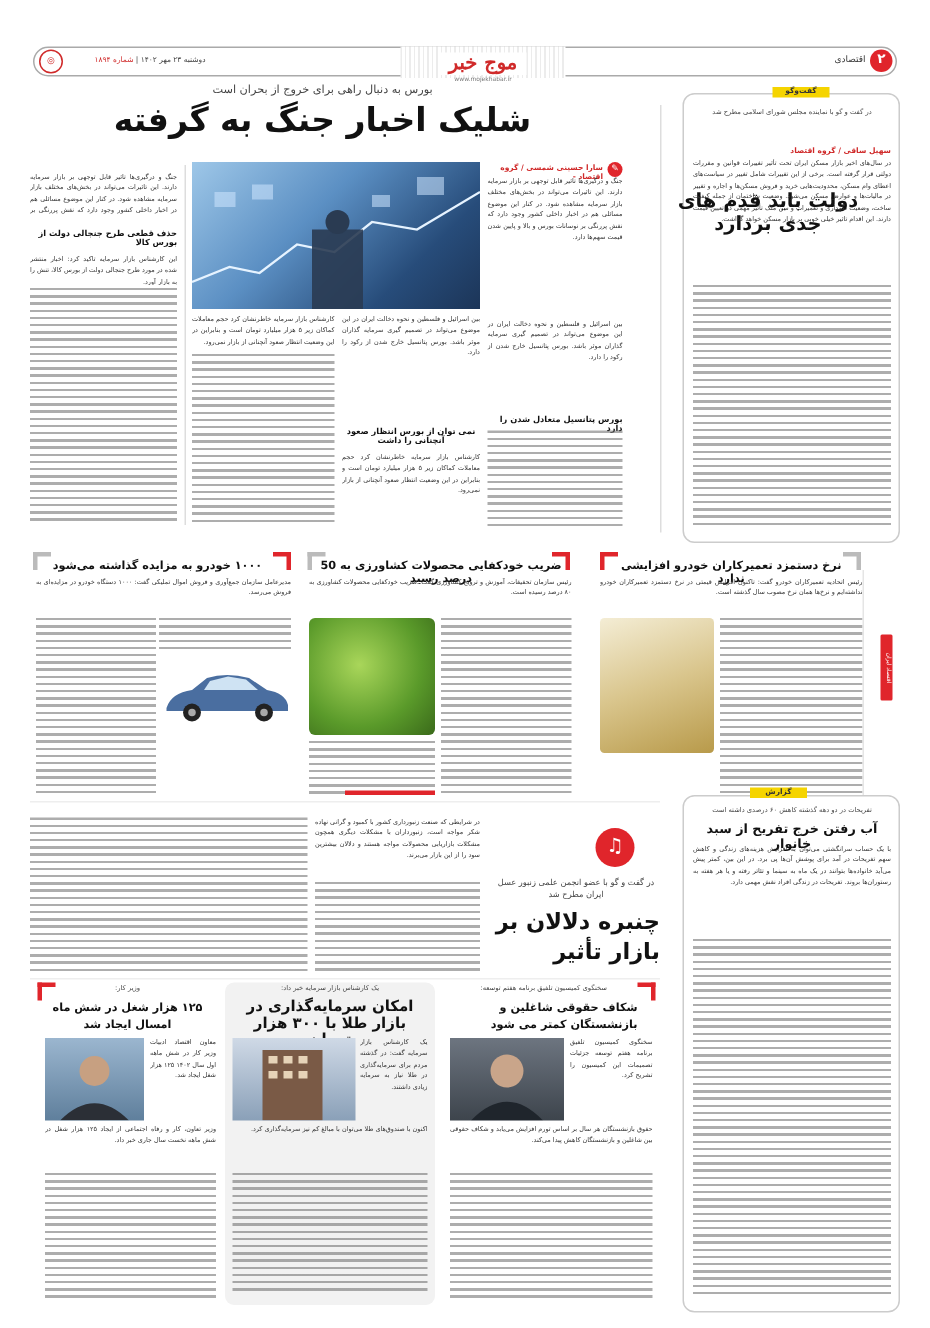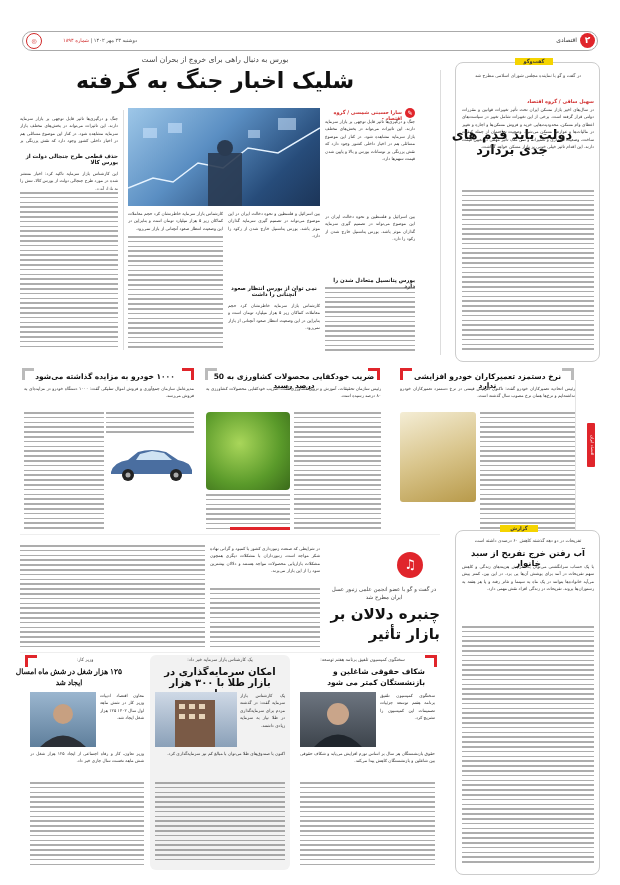--- a/index.html
+++ b/index.html
@@ -36,20 +36,24 @@
   .redicon{border-radius:50%;background:#e0252b;color:#fff;text-align:center;font-weight:bold}
   .sidetab{background:#e0252b;color:#fff;font-size:4px;writing-mode:vertical-rl;text-align:center;border-radius:1px}
   .grey-box{background:#f2f2f2;border-radius:6px}
 </style>
 </head>
 <body>
 
 <div class="abs masthead">
   <div class="abs mh-pagecircle">۲</div>
   <div class="abs mh-section">اقتصادی</div>
+  <div class="abs mh-logo">
+    <span class="name">موج خبر</span>
+    <span class="url">www.mojekhabar.ir</span>
+  </div>
   <div class="abs mh-date">
     <span>دوشنبه ۲۳ مهر ۱۴۰۲</span> |
     <span class="issue">شماره ۱۸۹۴</span>
   </div>
   <div class="abs mh-logoicon">◎</div>
 </div>
 
 <div class="abs kicker" style="left:20px;top:55px;width:390px;">بورس به دنبال راهی برای خروج از بحران است</div>
 <div class="abs headline" style="left:20px;top:68px;width:390px;font-size:22px;">شلیک اخبار جنگ به گرفته</div>
 
@@ -181,21 +185,21 @@
         <rect x="34" y="22" width="6" height="5"></rect>
         <rect x="44" y="22" width="6" height="5"></rect>
       </g>
     </svg>
 </div>
 <div class="abs body-text" style="left:155px;top:750px;width:130px;height:30px;">اکنون با صندوق‌های طلا می‌توان با مبالغ کم نیز سرمایه‌گذاری کرد.</div>
 <div class="abs lines" style="left:155px;top:782px;width:130px;height:80px;"></div>
 
 <div class="abs redcorner-l" style="left:25px;top:655px;width:12px;height:12px;"></div>
 <div class="abs" style="left:30px;top:657px;width:110px;font-size:4.5px;text-align:center;color:#444;">وزیر کار:</div>
-<div class="abs headline" style="left:14px;top:666px;width:110px;font-size:7.5px;line-height:11px;font-family:Liberation Serif, serif;">۱۲۵ هزار شغل در شش ماه امسال ایجاد شد</div>
+<div class="abs headline" style="left:30px;top:666px;width:110px;font-size:7.5px;line-height:11px;">۱۲۵ هزار شغل در شش ماه امسال ایجاد شد</div>
 <div class="abs body-text" style="left:100px;top:692px;width:44px;height:38px;">معاون اقتصاد ادبیات وزیر کار در شش ماهه اول سال ۱۴۰۲ ۱۲۵ هزار شغل ایجاد شد.</div>
 <div class="abs img" style="left:30px;top:692px;width:66px;height:55px;background:linear-gradient(180deg,#9bb6cf,#5f7f9c);">
   <svg width="66" height="55">
       <circle cx="33" cy="22" r="10" fill="#c7a081"></circle>
       <path d="M10 55 Q33 32 56 55 Z" fill="#2b2f36"></path>
     </svg>
 </div>
 <div class="abs body-text" style="left:30px;top:750px;width:114px;height:30px;">وزیر تعاون، کار و رفاه اجتماعی از ایجاد ۱۲۵ هزار شغل در شش ماهه نخست سال جاری خبر داد.</div>
 <div class="abs lines" style="left:30px;top:782px;width:114px;height:85px;"></div>
 

